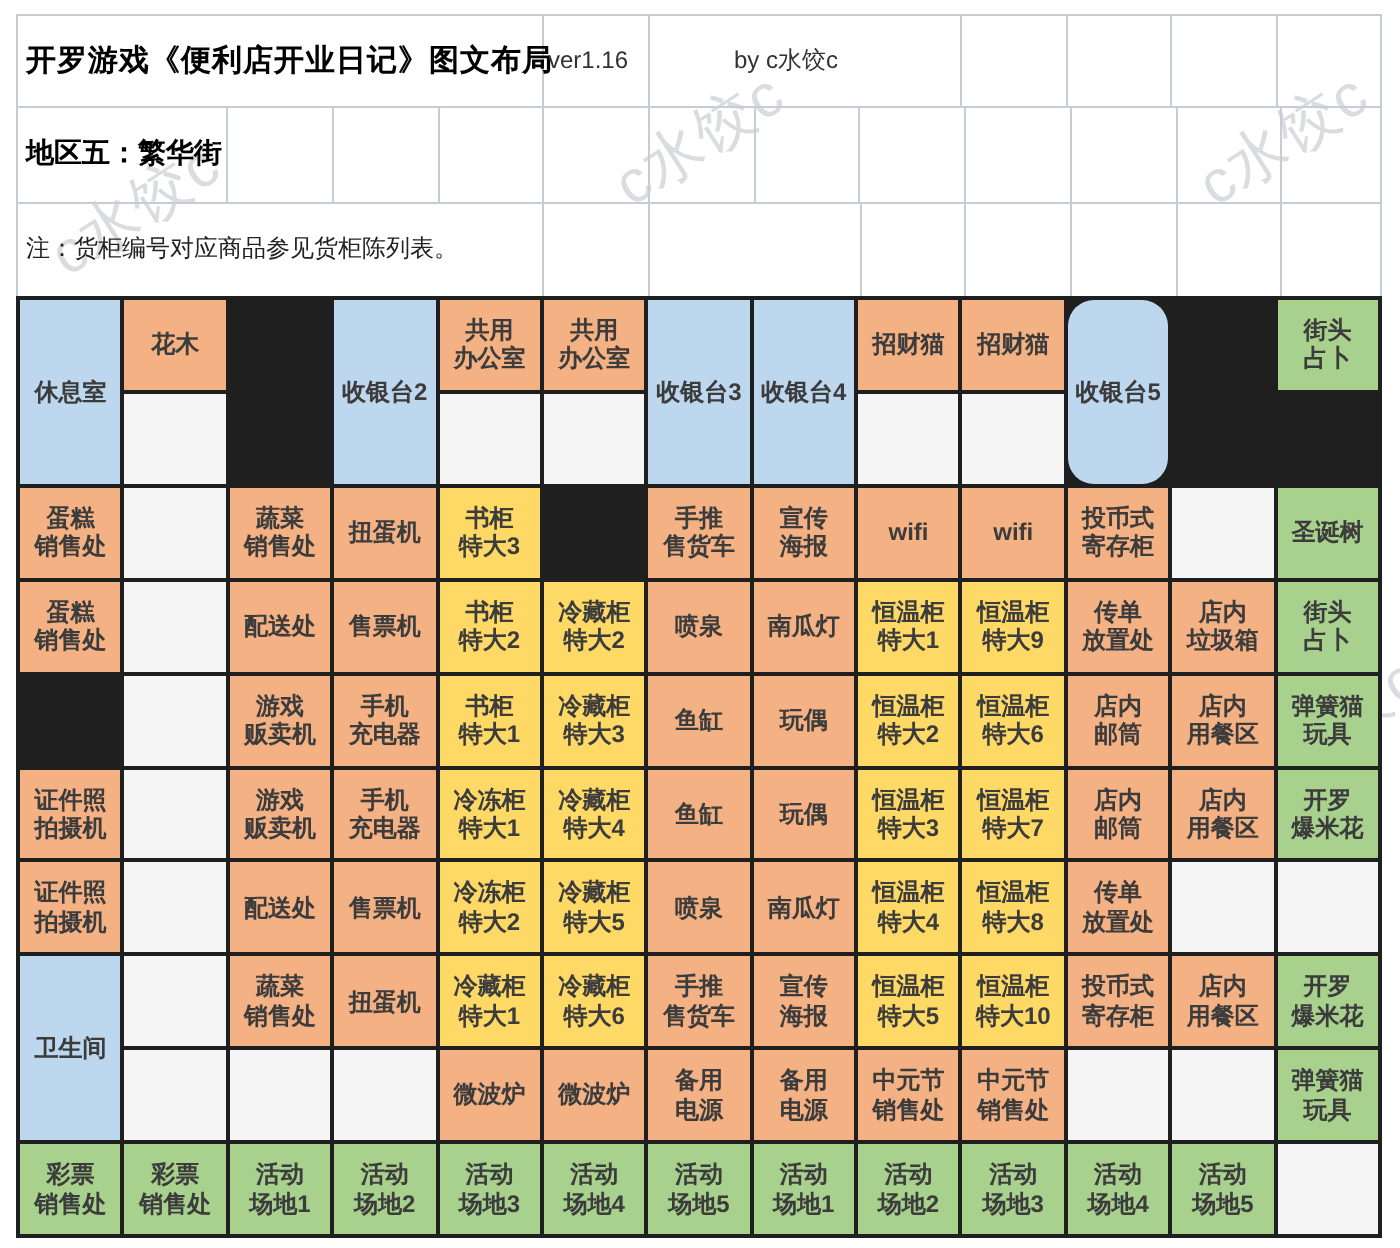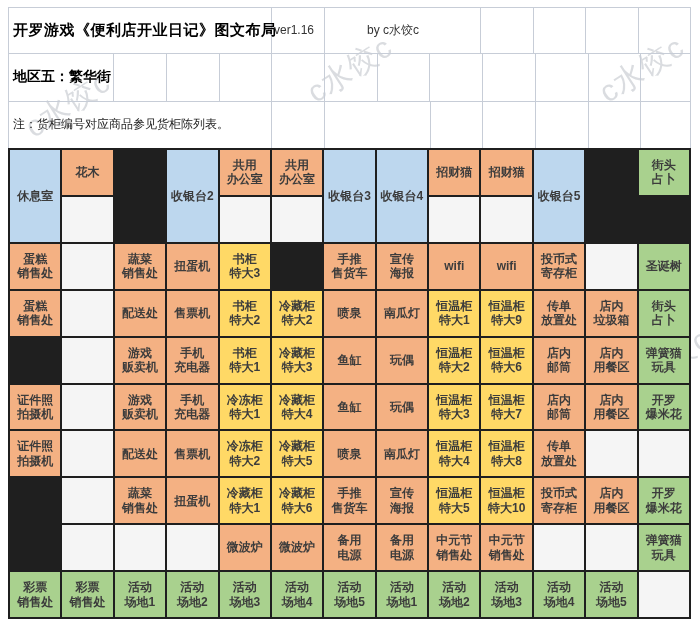--- a/index.html
+++ b/index.html
@@ -98,21 +98,21 @@
       <div class="cell blue" style="grid-area: 1 / 1 / span 2;">休息室</div>
       <div class="cell blue" style="grid-area: 1 / 4 / span 2;">收银台2</div>
       <div class="cell orange" style="grid-area: 1 / 5 / span 1;">共用
 办公室</div>
       <div class="cell orange" style="grid-area: 1 / 6 / span 1;">共用
 办公室</div>
       <div class="cell blue" style="grid-area: 1 / 7 / span 2;">收银台3</div>
       <div class="cell blue" style="grid-area: 1 / 8 / span 2;">收银台4</div>
       <div class="cell orange" style="grid-area: 1 / 9 / span 1;">招财猫</div>
       <div class="cell orange" style="grid-area: 1 / 10 / span 1;">招财猫</div>
-      <div class="cell blue" style="grid-area: 1 / 11 / span 2;">收银台5</div>
+      <div class="cell blue" style="grid-area: 1 / 11 / span 2; border-radius: 13px;">收银台5</div>
       <div class="cell green" style="grid-area: 1 / 13 / span 1;">街头
 占卜</div>
       <div class="cell empty" style="grid-area: 2 / 2 / span 1;"></div>
       <div class="cell empty" style="grid-area: 2 / 5 / span 1;"></div>
       <div class="cell empty" style="grid-area: 2 / 6 / span 1;"></div>
       <div class="cell empty" style="grid-area: 2 / 9 / span 1;"></div>
       <div class="cell empty" style="grid-area: 2 / 10 / span 1;"></div>
       <div class="cell orange" style="grid-area: 3 / 1 / span 1;">蛋糕
 销售处</div>
       <div class="cell empty" style="grid-area: 3 / 2 / span 1;"></div>
@@ -208,20 +208,21 @@
       <div class="cell orange" style="grid-area: 7 / 7 / span 1;">喷泉</div>
       <div class="cell orange" style="grid-area: 7 / 8 / span 1;">南瓜灯</div>
       <div class="cell yellow" style="grid-area: 7 / 9 / span 1;">恒温柜
 特大4</div>
       <div class="cell yellow" style="grid-area: 7 / 10 / span 1;">恒温柜
 特大8</div>
       <div class="cell orange" style="grid-area: 7 / 11 / span 1;">传单
 放置处</div>
       <div class="cell empty" style="grid-area: 7 / 12 / span 1;"></div>
       <div class="cell empty" style="grid-area: 7 / 13 / span 1;"></div>
+      <div class="cell blue" style="grid-area: 8 / 1 / span 2;">卫生间</div>
       <div class="cell empty" style="grid-area: 8 / 2 / span 1;"></div>
       <div class="cell orange" style="grid-area: 8 / 3 / span 1;">蔬菜
 销售处</div>
       <div class="cell orange" style="grid-area: 8 / 4 / span 1;">扭蛋机</div>
       <div class="cell yellow" style="grid-area: 8 / 5 / span 1;">冷藏柜
 特大1</div>
       <div class="cell yellow" style="grid-area: 8 / 6 / span 1;">冷藏柜
 特大6</div>
       <div class="cell orange" style="grid-area: 8 / 7 / span 1;">手推
 售货车</div>

